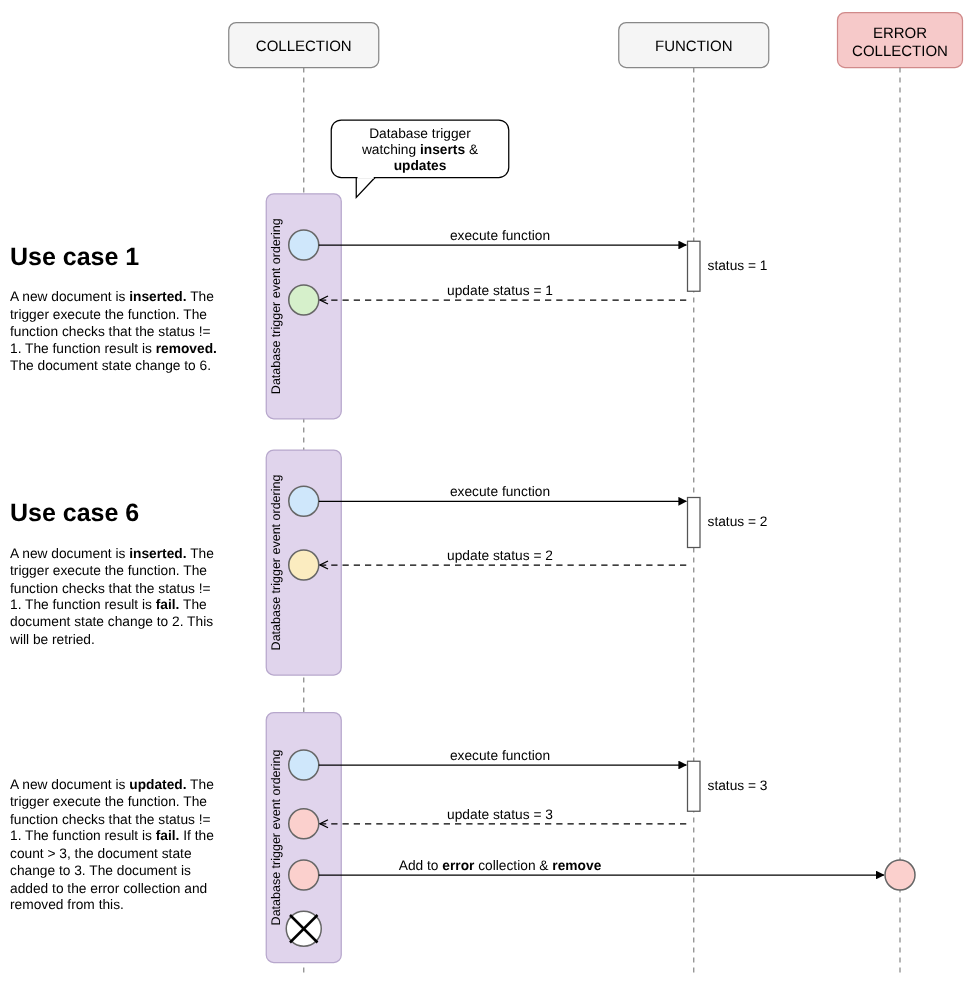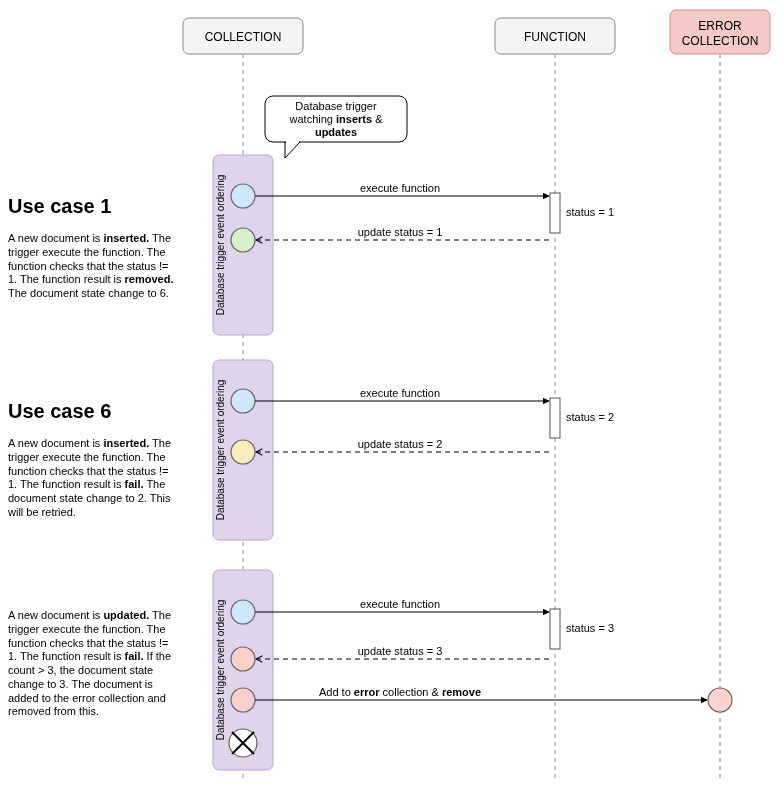--- a/index.html
+++ b/index.html
@@ -132,18 +132,18 @@
 </div>
 
 <div class="uc-block" style="left:8px;top:400px">
   <div class="uc-title">Use case 6</div>
   <div class="uc-body" style="margin-top:14px">
     <span>A new document is </span><b>inserted.</b><span> The trigger execute the function. The function checks that the status != 1. The function result is </span><b>fail.</b><span> The document state change to 2. This will be retried.</span>
   </div>
 </div>
 
 <div class="uc-block" style="left:8px;top:608px">
-  <div class="uc-body" style="margin-top:1px">
+  <div class="uc-body" style="margin-top:14px">
     <span>A new document is </span><b>updated.</b><span> The trigger execute the function. The function checks that the status != 1. The function result is </span><b>fail.</b><span> If the count &gt; 3, the document state change to 3. The document is added to the error collection and removed from this.</span>
   </div>
 </div>
 
 </div>
 
 </body></html>

